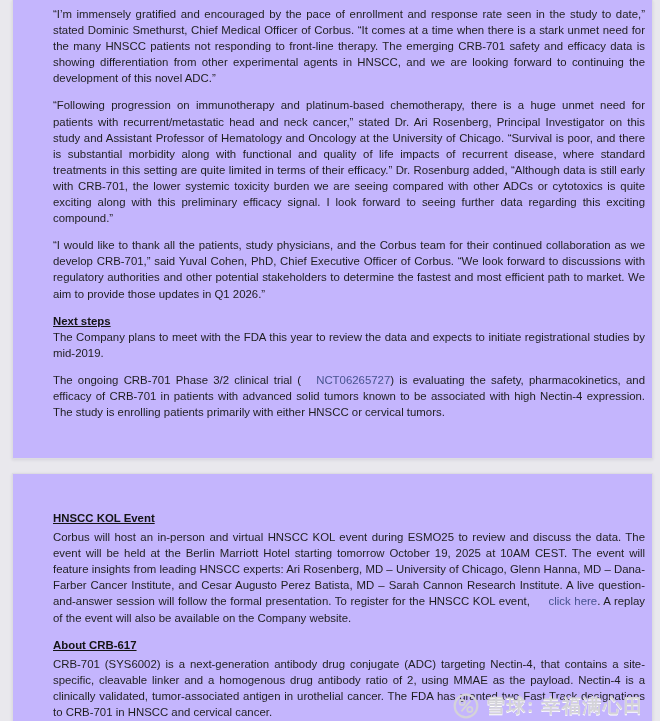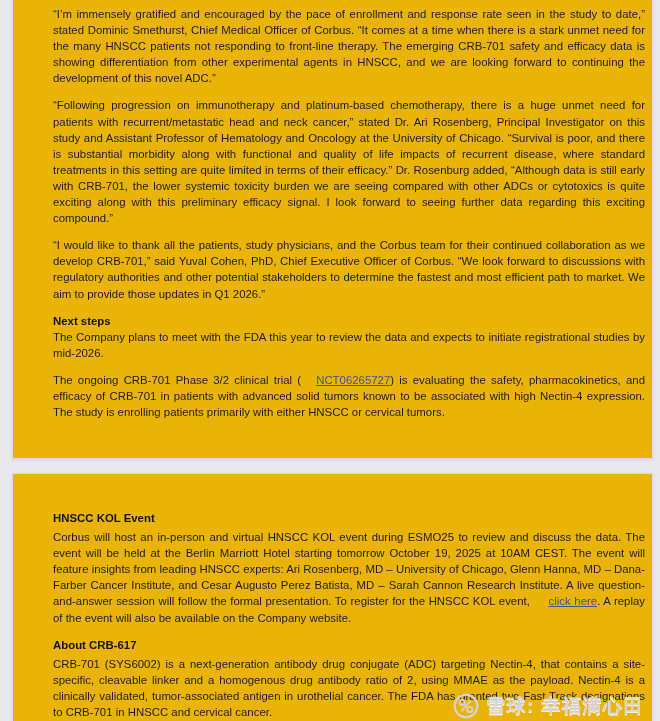--- a/index.html
+++ b/index.html
@@ -3,21 +3,21 @@
 <meta charset="utf-8">
 <style>
   * { margin: 0; padding: 0; box-sizing: border-box; }
   html, body { width: 660px; height: 721px; overflow: hidden; }
   body {
     background: #e9e8ed;
     font-family: "Liberation Sans", sans-serif;
     position: relative;
   }
   .doc-page {
-    background: #eab308;
+    background: #c4b5fd;
     margin-left: 12px;
     width: 641px;
     border: 1px solid #dddce2;
     box-shadow: 0 1px 3px rgba(40,40,60,0.10);
   }
   .doc-page-1 {
     border-top: none;
     height: 459px;
     padding: 6px 7px 0 40px;
     overflow: hidden;
@@ -35,27 +35,27 @@
     color: #1e1e1f;
     text-align: justify;
     margin-bottom: 11px;
   }
   .section-heading {
     font-size: 11.4px;
     line-height: 16.1px;
     font-weight: 700;
     color: #141415;
     text-align: left;
+    text-decoration: underline;
   }
   .heading-gap { margin-bottom: 3px; }
   .tight-heading { margin-top: 5px; margin-bottom: 0; }
   .about-block { margin-top: 10px; }
   .doc-link {
     color: #46538f;
-    text-decoration: underline;
     cursor: pointer;
     padding-left: 15px;
   }
   .watermark {
     position: absolute;
     right: 16px;
     bottom: 2px;
     display: flex;
     align-items: center;
     gap: 7px;
@@ -71,21 +71,21 @@
   .watermark-logo { display: block; }
 </style>
 </head>
 <body>
 
 <div class="doc-page doc-page-1">
   <p class="body-text">“I’m immensely gratified and encouraged by the pace of enrollment and response rate seen in the study to date,” stated Dominic Smethurst, Chief Medical Officer of Corbus.  “It comes at a time when there is a stark unmet need for the many HNSCC patients not responding to front-line therapy. The emerging CRB-701 safety and efficacy data is showing differentiation from other experimental agents in HNSCC, and we are looking forward to continuing the development of this novel ADC.”</p>
   <p class="body-text">“Following progression on immunotherapy and platinum-based chemotherapy, there is a huge unmet need for patients with recurrent/metastatic head and neck cancer,” stated Dr. Ari Rosenberg, Principal Investigator on this study and Assistant Professor of Hematology and Oncology at the University of Chicago. “Survival is poor, and there is substantial morbidity along with functional and quality of life impacts of recurrent disease, where standard treatments in this setting are quite limited in terms of their efficacy.” Dr. Rosenburg added, “Although data is still early with CRB-701, the lower systemic toxicity burden we are seeing compared with other ADCs or cytotoxics is quite exciting along with this preliminary efficacy signal. I look forward to seeing further data regarding this exciting compound.”</p>
   <p class="body-text">“I would like to thank all the patients, study physicians, and the Corbus team for their continued collaboration as we develop CRB-701,” said Yuval Cohen, PhD, Chief Executive Officer of Corbus. “We look forward to discussions with regulatory authorities and other potential stakeholders to determine the fastest and most efficient path to market. We aim to provide those updates in Q1 2026.”</p>
   <h3 class="section-heading tight-heading">Next steps</h3>
-  <p class="body-text">The Company plans to meet with the FDA this year to review the data and expects to initiate registrational studies by mid-2026.</p>
+  <p class="body-text">The Company plans to meet with the FDA this year to review the data and expects to initiate registrational studies by mid-2019.</p>
   <p class="body-text"><span>The ongoing CRB-701 Phase 3/2 clinical trial (</span><a class="doc-link">NCT06265727</a><span>) is evaluating the safety, pharmacokinetics, and efficacy of CRB-701 in patients with advanced solid tumors known to be associated with high Nectin-4 expression. The study is enrolling patients primarily with either HNSCC or cervical tumors.</span></p>
 </div>
 
 <div class="doc-page doc-page-2">
   <h3 class="section-heading heading-gap">HNSCC KOL Event</h3>
   <p class="body-text"><span>Corbus will host an in-person and virtual HNSCC KOL event during ESMO25 to review and discuss the data. The event will be held at the Berlin Marriott Hotel starting tomorrow October 19, 2025 at 10AM CEST. The event will feature insights from leading HNSCC experts: Ari Rosenberg, MD – University of Chicago, Glenn Hanna, MD – Dana-Farber Cancer Institute, and Cesar Augusto Perez Batista, MD – Sarah Cannon Research Institute. A live question-and-answer session will follow the formal presentation. To register for the HNSCC KOL event, </span><a class="doc-link">click here</a><span>. A replay of the event will also be available on the Company website.</span></p>
   <h3 class="section-heading heading-gap about-block">About CRB-617</h3>
   <p class="body-text">CRB-701 (SYS6002) is a next-generation antibody drug conjugate (ADC) targeting Nectin-4, that contains a site-specific, cleavable linker and a homogenous drug antibody ratio of 2, using MMAE as the payload. Nectin-4 is a clinically validated, tumor-associated antigen in urothelial cancer. The FDA has granted two Fast Track designations to CRB-701 in HNSCC and cervical cancer.</p>
 </div>
 

